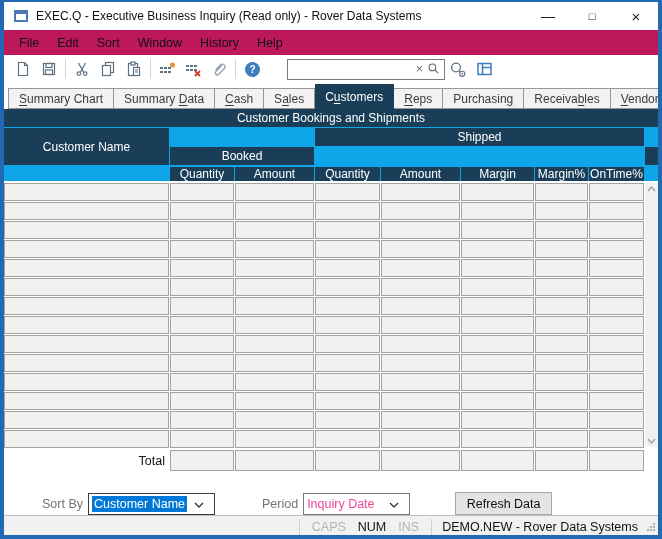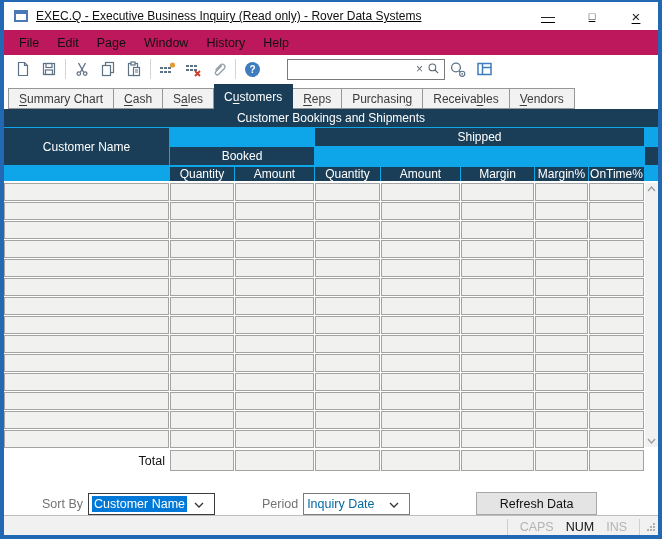--- a/index.html
+++ b/index.html
@@ -3,21 +3,21 @@
 <meta charset="utf-8">
 <style>
   * { margin:0; padding:0; box-sizing:border-box; }
   html,body { background:#d8d8d8; font-family:"Liberation Sans", sans-serif; }
   .window{
     width:662px;height:539px;
     border:4px solid #2268b2;border-top-width:2px;
     background:#fff;display:flex;flex-direction:column;overflow:hidden;
   }
   
-  .titlebar{height:28px;display:flex;align-items:center;background:#fff;flex:0 0 auto;text-decoration:underline;}
+  .titlebar{height:28px;display:flex;align-items:center;background:#fff;flex:0 0 auto;}
   .app-icon{width:14px;height:12px;border:2px solid #4a7ab5;border-top-width:4px;margin:0 8px 0 10px;}
   .title-text{font-size:12px;color:#111;flex:1 1 auto;white-space:nowrap;overflow:hidden;}
   .win-btn{width:44px;height:28px;display:flex;align-items:center;justify-content:center;color:#222;cursor:default;}
   .win-btn.min span{font-size:14px;line-height:8px;}
   .win-btn.max span{font-size:11px;}
   .win-btn.close span{font-size:15px;}
   
   .menubar{height:25px;display:flex;align-items:center;padding-left:6px;background:#be185d;flex:0 0 auto;}
   .menu-item{font-size:12.5px;color:#111;padding:3px 9px;}
   
@@ -48,21 +48,21 @@
   .cell{background:#f1f1f0;border:1px solid #a3a3a3;}
   .vscroll{position:absolute;top:2px;right:0;width:13px;height:264px;background:#f1f1f1;display:flex;flex-direction:column;justify-content:space-between;align-items:center;padding:3px 0;}
   .total-row{display:grid;grid-template-columns:165px 64px 79px 65px 79px 73px 53px 55px;column-gap:1px;height:21px;background:#fff;margin-top:1px;flex:0 0 auto;}
   .total-label{display:flex;align-items:center;justify-content:flex-end;font-size:12.5px;color:#111;padding-right:4px;background:#fff;}
   
   .controls-area{flex:1 1 auto;background:#fff;position:relative;}
   .controls-row{display:flex;align-items:center;margin-top:21px;}
   .ctl-label{font-size:12.5px;color:#737373;}
   .select{height:22px;border:1px solid #7a7a7a;background:#fff;display:flex;align-items:center;position:relative;padding-left:3px;}
   .select.focused{border-color:#3c3c3c;}
-  .select .sel-value{font-size:12.5px;color:#0369a1;white-space:nowrap;}
+  .select .sel-value{font-size:12.5px;color:#ec4899;white-space:nowrap;}
   .select.focused .sel-value{background:#0078d7;color:#fff;padding:1px 2px;}
   .select .chev{position:absolute;right:10px;top:8px;}
   .pushbtn{height:23px;border:1px solid #a8a8a8;background:#e4e4e4;font-size:12.5px;color:#111;display:flex;align-items:center;justify-content:center;font-family:"Liberation Sans",sans-serif;}
   
   .statusbar{height:22px;flex:0 0 auto;background:#f1f1f1;border-top:1px solid #bdbdbd;display:flex;align-items:center;justify-content:flex-end;font-size:12.5px;}
   .sb-sep{width:1px;height:16px;background:#cfcfcf;margin:0 6px;}
   .sb-ind{padding:0 6px;color:#b4b4b4;}
   .sb-ind.on{color:#111;}
   .sb-msg{color:#111;padding:0 8px 0 4px;white-space:nowrap;}
   .sb-grip{margin-right:2px;display:flex;}
@@ -82,21 +82,21 @@
         <span>□</span>
       </div>
     <div class="win-btn close">
         <span>×</span>
       </div>
   </div>
 
   <div class="menubar">
     <div class="menu-item">File</div>
     <div class="menu-item">Edit</div>
-    <div class="menu-item">Page</div>
+    <div class="menu-item">Sort</div>
     <div class="menu-item">Window</div>
     <div class="menu-item">History</div>
     <div class="menu-item">Help</div>
   </div>
 
   <div class="toolbar">
     <div class="tbtn">
       <svg width="16" height="16" viewBox="0 0 16 16">
           <path d="M3.5 1.5h6l3 3v10h-9z" fill="#fff" stroke="#5d7185" stroke-width="1.2"></path>
           <path d="M9.5 1.5v3h3" fill="none" stroke="#5d7185" stroke-width="1.2"></path>
@@ -178,20 +178,23 @@
       <svg width="17" height="16" viewBox="0 0 17 16">
           <rect x="2" y="2.5" width="13" height="11" fill="none" stroke="#3e7dbd" stroke-width="1.5"></rect>
           <path d="M6.5 2.5v11 M6.5 6.5h8.5" stroke="#3e7dbd" stroke-width="1.5"></path>
         </svg>
     </div>
   </div>
 
   <div class="tabstrip">
     <div class="tab">
         <span><span></span><span class="accel">S</span><span>ummary Chart</span></span>
+      </div>
+    <div class="tab">
+        <span><span>Summary </span><span class="accel">D</span><span>ata</span></span>
       </div>
     <div class="tab">
         <span><span></span><span class="accel">C</span><span>ash</span></span>
       </div>
     <div class="tab">
         <span><span>S</span><span class="accel">a</span><span>les</span></span>
       </div>
     <div class="tab active">
         <span><span>C</span><span class="accel">u</span><span>stomers</span></span>
       </div>
@@ -399,30 +402,31 @@
             <polyline points="1,1 5,5 9,1" fill="none" stroke="#333" stroke-width="1.3"></polyline>
           </svg>
       </div>
       <span class="ctl-label" style="margin-left:47px">Period</span>
       <div class="select" style="width:107px;margin-left:5px">
         <span class="sel-value">Inquiry Date</span>
         <svg class="chev" width="10" height="6" viewBox="0 0 10 6">
             <polyline points="1,1 5,5 9,1" fill="none" stroke="#333" stroke-width="1.3"></polyline>
           </svg>
       </div>
-      <button class="pushbtn" style="width:121px;margin-left:66px">Refresh Data</button>
+      <button class="pushbtn" style="width:97px;margin-left:45px">Refresh Data</button>
     </div>
   </div>
 
   <div class="statusbar">
     <div class="sb-sep"></div>
     <span class="sb-ind">CAPS</span>
     <span class="sb-ind on">NUM</span>
     <span class="sb-ind">INS</span>
     <div class="sb-sep"></div>
+    <span class="sb-msg">DEMO.NEW - Rover Data Systems</span>
     <span class="sb-grip">
       <svg width="10" height="10" viewBox="0 0 10 10">
           <g fill="#b0b0b0">
             <rect x="7" y="1" width="2" height="2"></rect>
             <rect x="4" y="4" width="2" height="2"></rect>
             <rect x="7" y="4" width="2" height="2"></rect>
             <rect x="1" y="7" width="2" height="2"></rect>
             <rect x="4" y="7" width="2" height="2"></rect>
             <rect x="7" y="7" width="2" height="2"></rect>
           </g>

